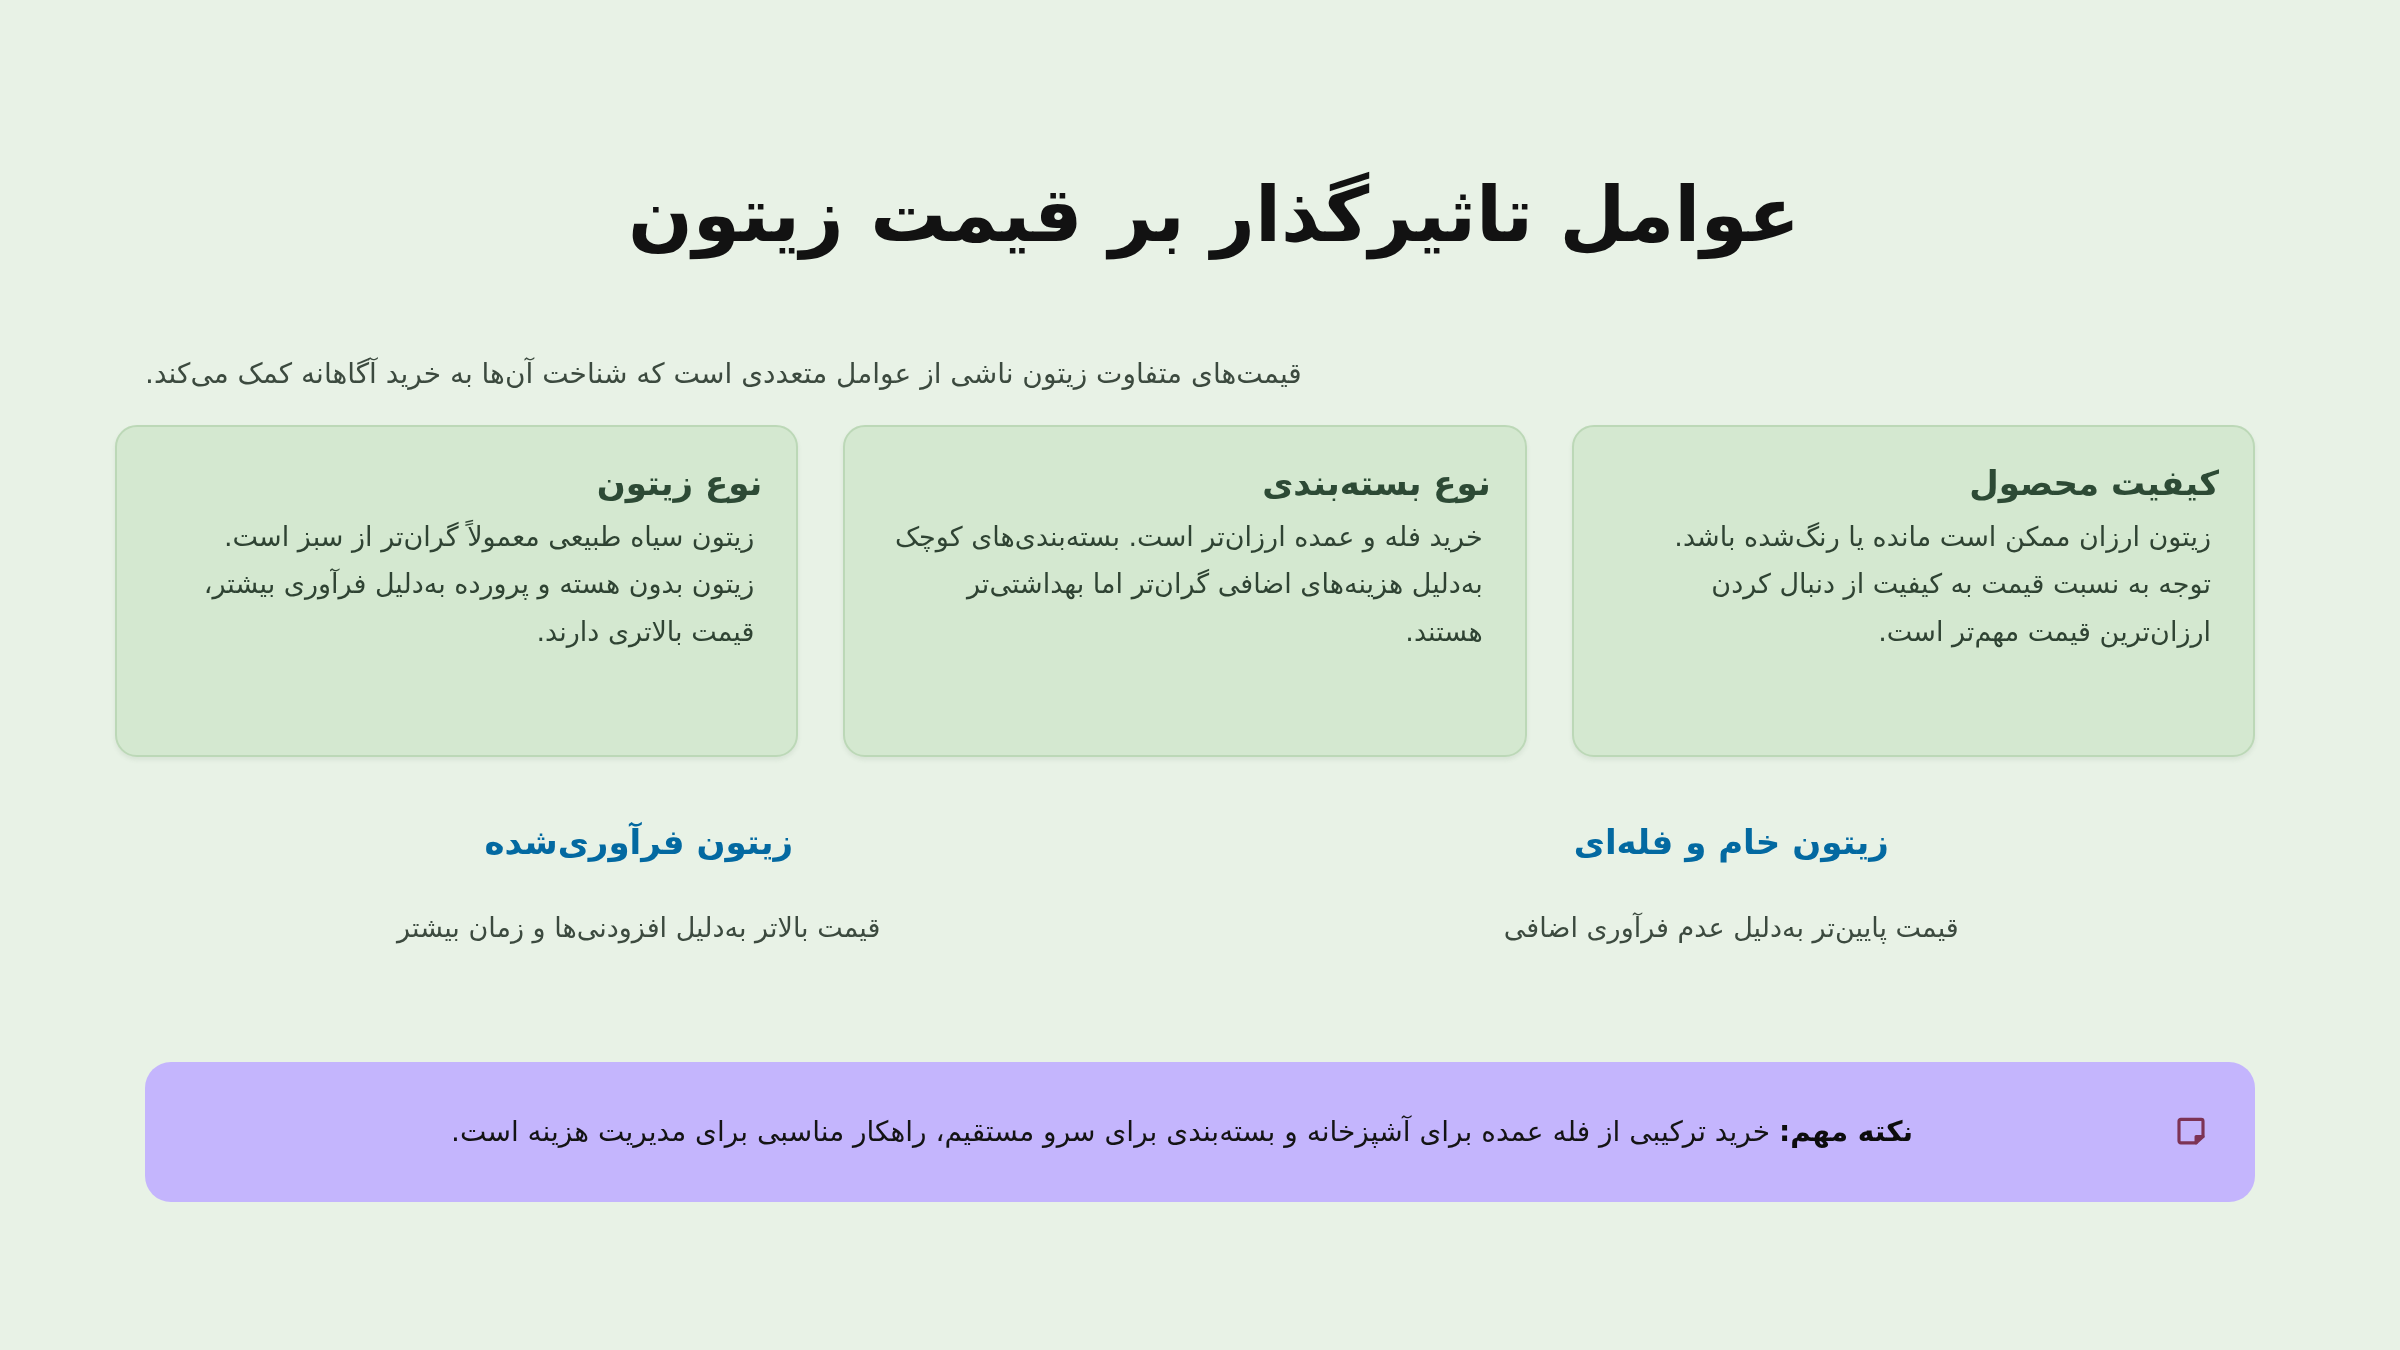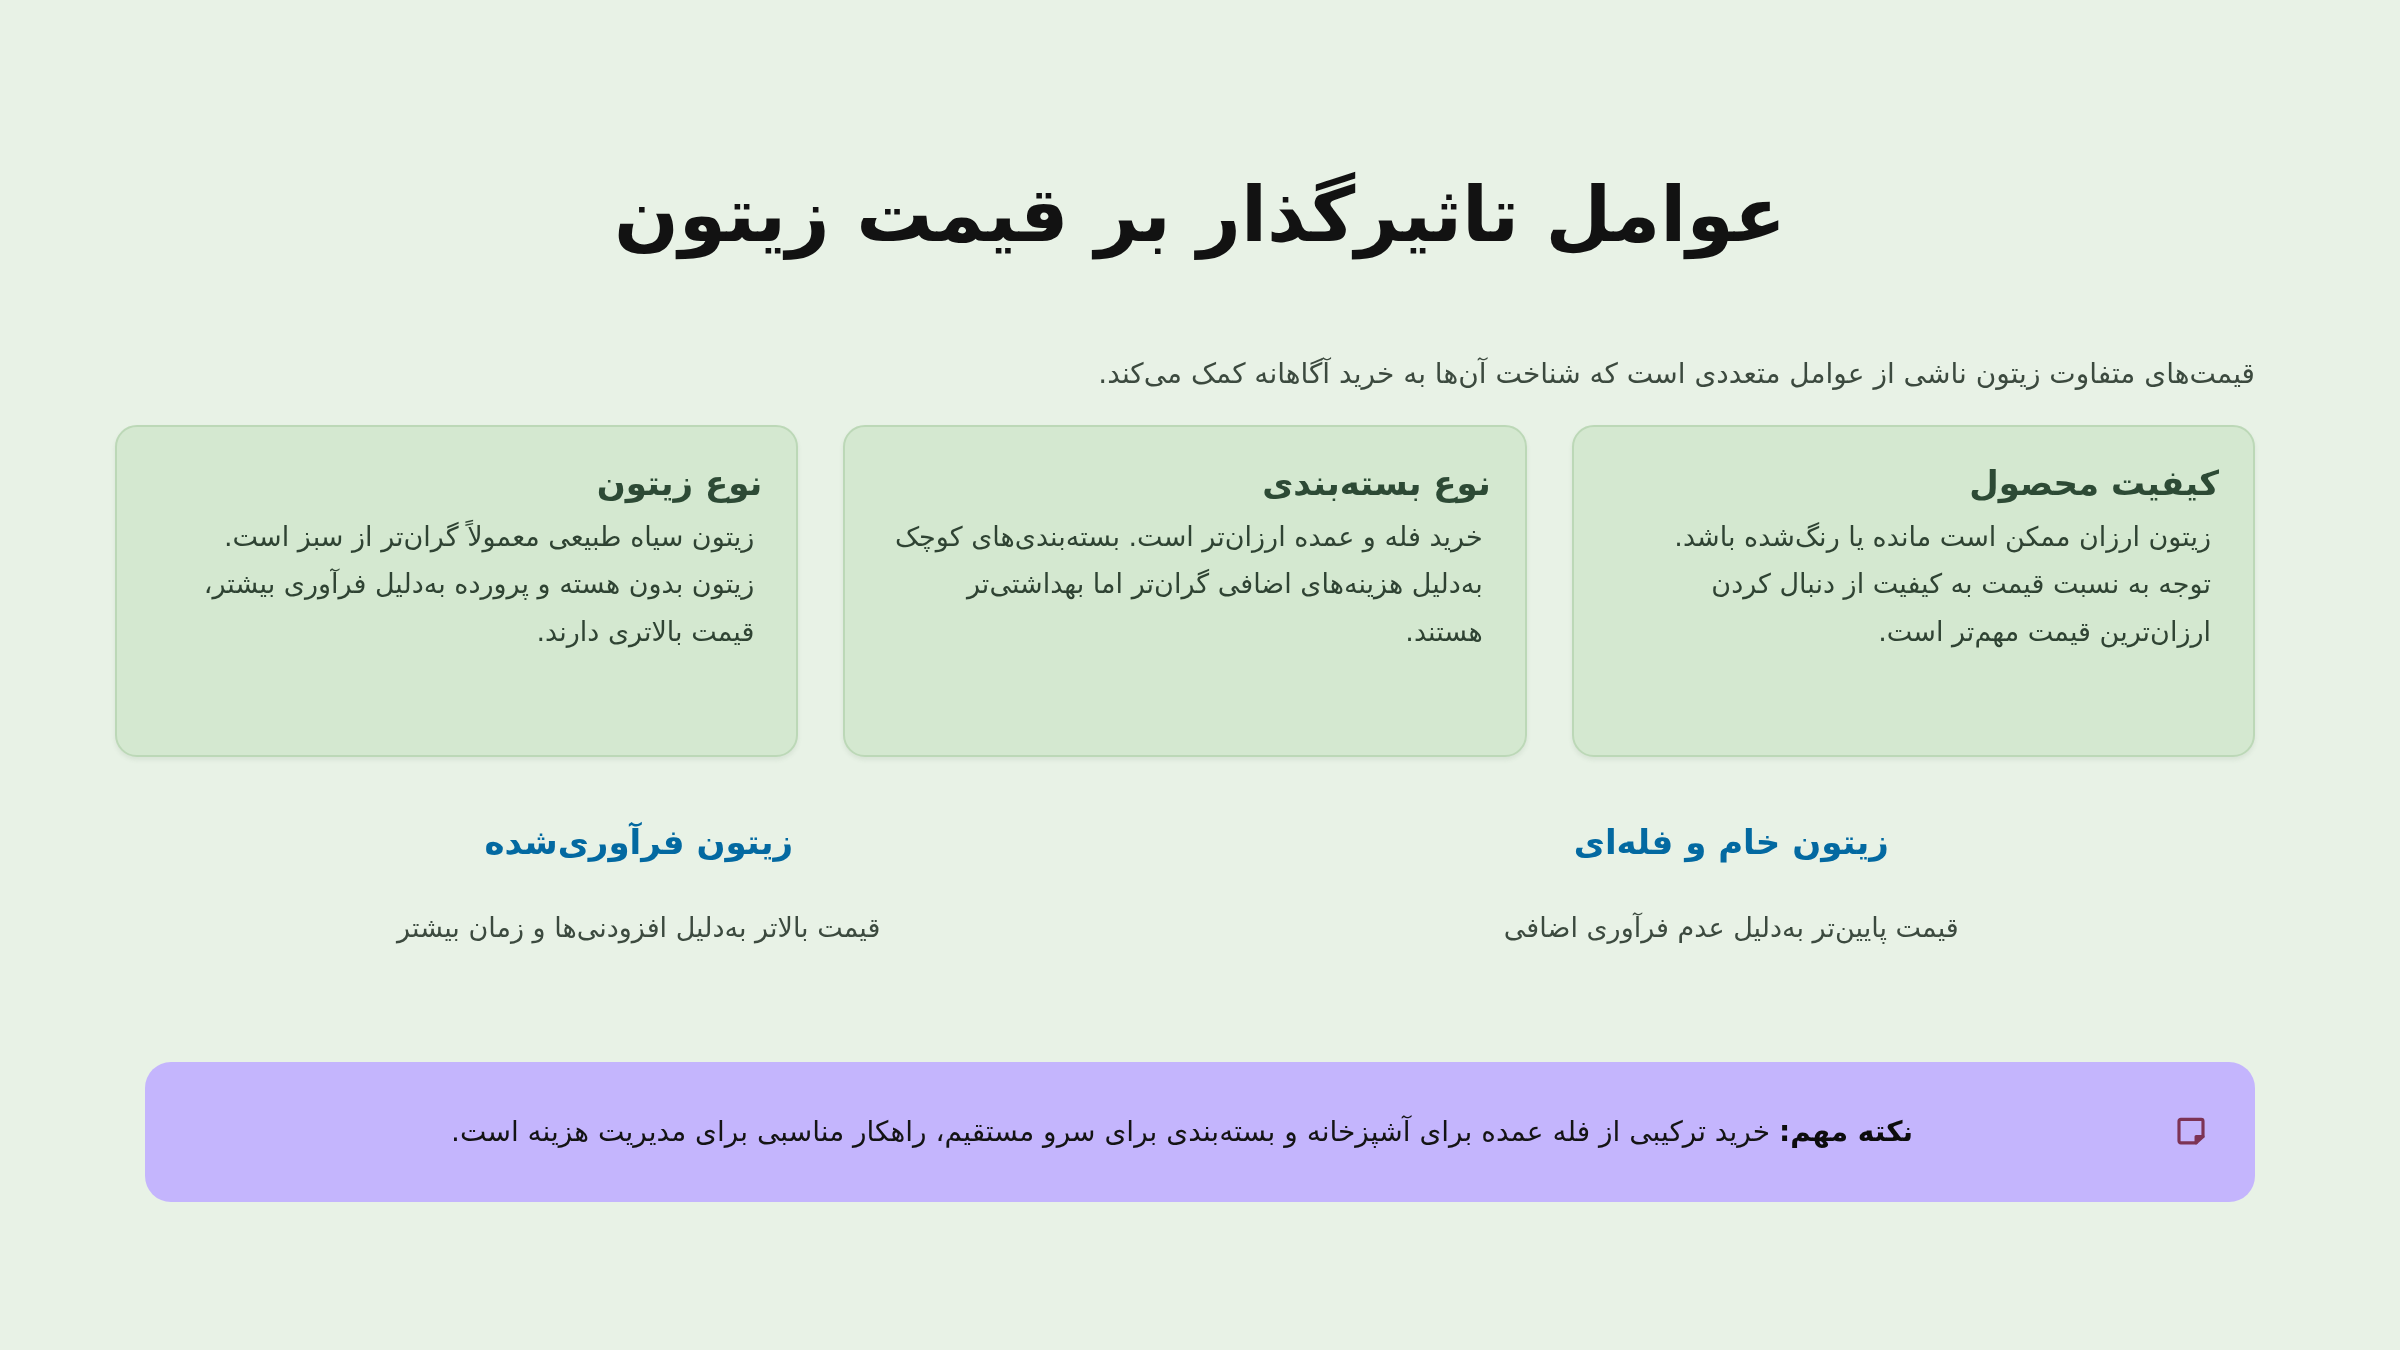--- a/index.html
+++ b/index.html
@@ -20,37 +20,37 @@
     position: relative;
     width: 2400px;
     height: 1350px;
     box-sizing: border-box;
   }
 
   
   .page-title {
     position: absolute;
     top: 120px;
-    right: 145px;
+    right: 131px;
     width: 2110px;
     text-align: center;
     font-size: 76px;
     font-weight: bold;
     color: #121212;
     letter-spacing: 0;
     line-height: 1.15;
   }
 
   
   .page-subtitle {
     position: absolute;
     top: 325px;
     right: 145px;
     width: 2110px;
-    text-align: right;
+    text-align: left;
     font-size: 28px;
     font-weight: 400;
     color: #3c4a3f;
     line-height: 1.5;
   }
 
   
   .cards-row {
     position: absolute;
     top: 425px;

